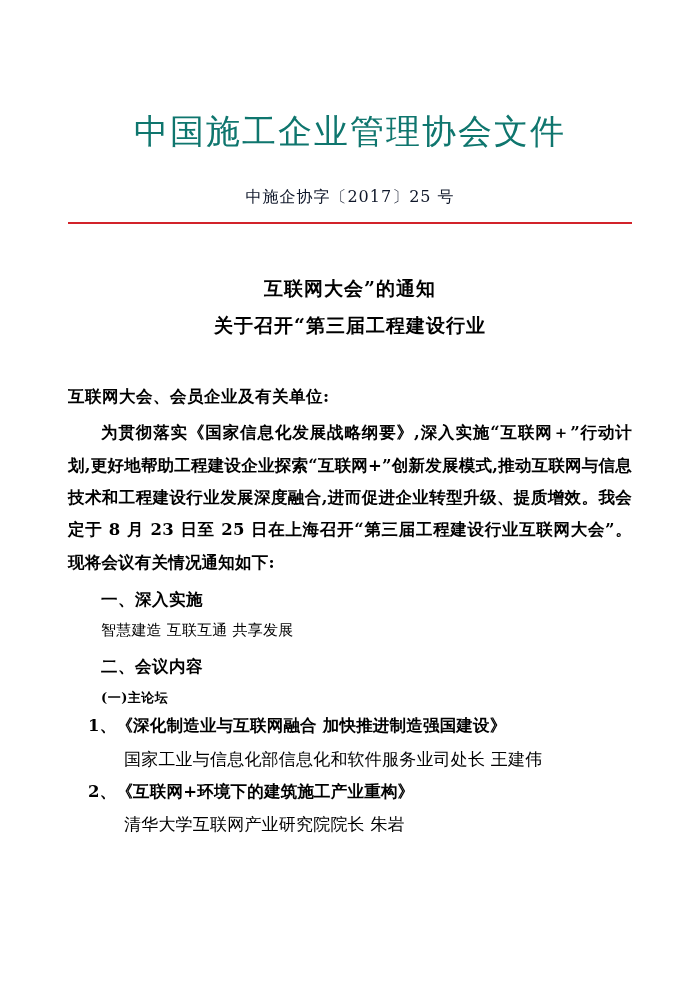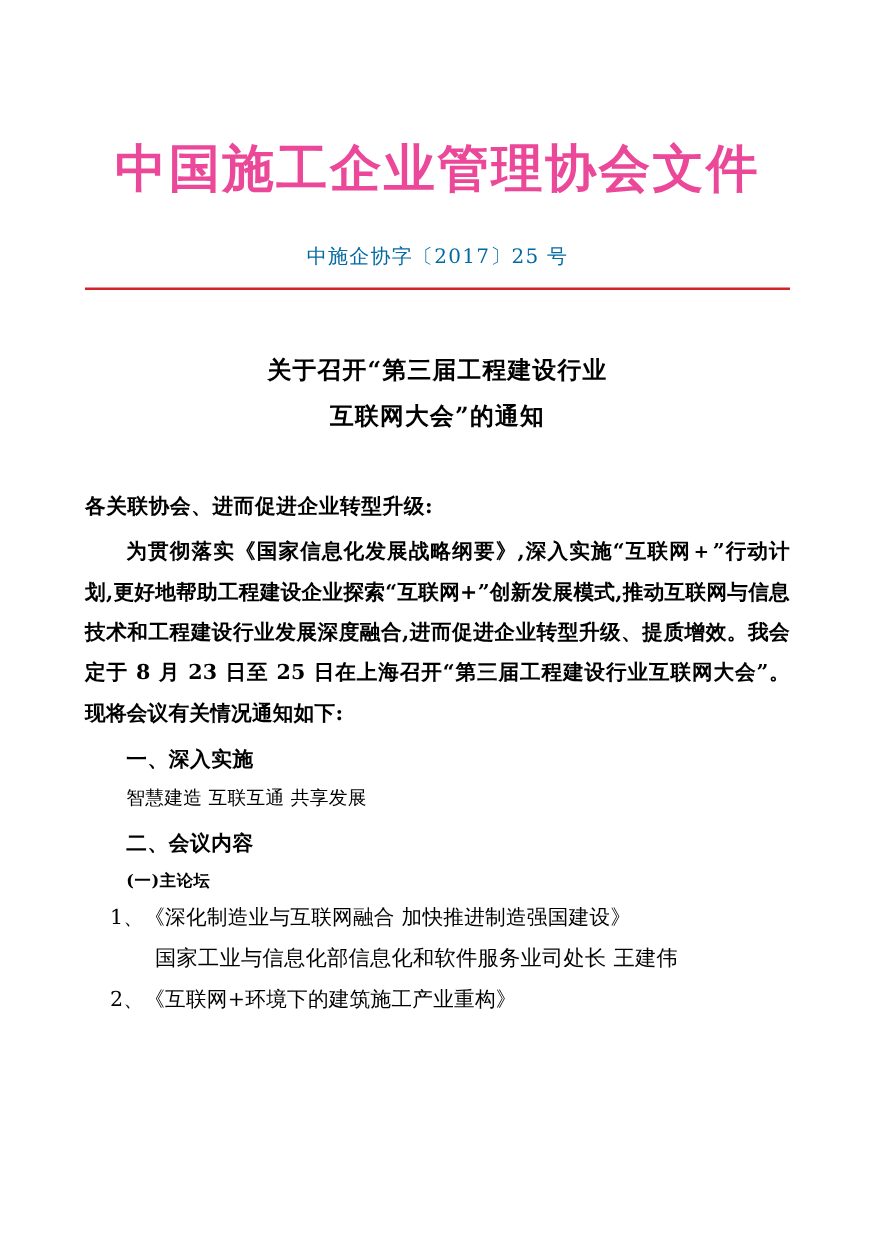--- a/index.html
+++ b/index.html
@@ -18,33 +18,33 @@
     position: relative;
     width: 700px;
     height: 990px;
     box-sizing: border-box;
     padding: 0 68px;
     background: #ffffff;
   }
   .masthead {
     margin-top: 112px;
     text-align: center;
-    color: #ec4899;
+    color: #0f766e;
     font-family: "DejaVu Serif", serif;
-    font-weight: bold;
-    font-size: 41px;
+    font-weight: normal;
+    font-size: 34px;
     letter-spacing: 2px;
     line-height: 1.15;
     white-space: nowrap;
   }
   .doc-number {
     margin-top: 36px;
     text-align: center;
     font-size: 16px;
-    color: #0369a1;
+    color: #0f172a;
     letter-spacing: 1px;
   }
   .red-rule {
     margin-top: 14px;
     height: 2px;
     background: #d2232a;
     width: 100%;
   }
   .doc-title {
     margin-top: 46px;
@@ -86,21 +86,21 @@
   }
   .sub-head {
     margin-top: 2px;
     font-weight: bold;
     font-size: 13px;
     line-height: 1.96;
     text-indent: 33px;
     letter-spacing: 0.5px;
   }
   .item-line {
-    font-weight: normal;
+    font-weight: bold;
     font-size: 16.5px;
     line-height: 1.96;
     text-indent: 20px;
     letter-spacing: 0.2px;
   }
   .speaker-line {
     font-size: 17px;
     line-height: 1.96;
     text-indent: 56px;
     letter-spacing: 0.2px;
@@ -111,32 +111,33 @@
 
 <div class="page">
 
   <div class="masthead">中国施工企业管理协会文件</div>
 
   <div class="doc-number">中施企协字〔2017〕25 号</div>
 
   <div class="red-rule"></div>
 
   <div class="doc-title">
+    <div>互联网大会”的通知</div>
     <div>关于召开“第三届工程建设行业</div>
-    <div>互联网大会”的通知</div>
   </div>
 
-  <div class="salutation">各关联协会、进而促进企业转型升级:</div>
+  <div class="salutation">互联网大会、会员企业及有关单位:</div>
 
   <div class="body-para">为贯彻落实《国家信息化发展战略纲要》,深入实施“互联网＋”行动计划,更好地帮助工程建设企业探索“互联网+”创新发展模式,推动互联网与信息技术和工程建设行业发展深度融合,进而促进企业转型升级、提质增效。我会定于 8 月 23 日至 25 日在上海召开“第三届工程建设行业互联网大会”。现将会议有关情况通知如下:</div>
 
   <div class="section-head">一、深入实施</div>
   <div class="plain-line">智慧建造  互联互通  共享发展</div>
 
   <div class="section-head">二、会议内容</div>
   <div class="sub-head">(一)主论坛</div>
 
   <div class="item-line">1、《深化制造业与互联网融合  加快推进制造强国建设》</div>
   <div class="speaker-line">国家工业与信息化部信息化和软件服务业司处长  王建伟</div>
 
   <div class="item-line">2、《互联网+环境下的建筑施工产业重构》</div>
+  <div class="speaker-line">清华大学互联网产业研究院院长   朱岩</div>
 
 </div>
 
 </body></html>

